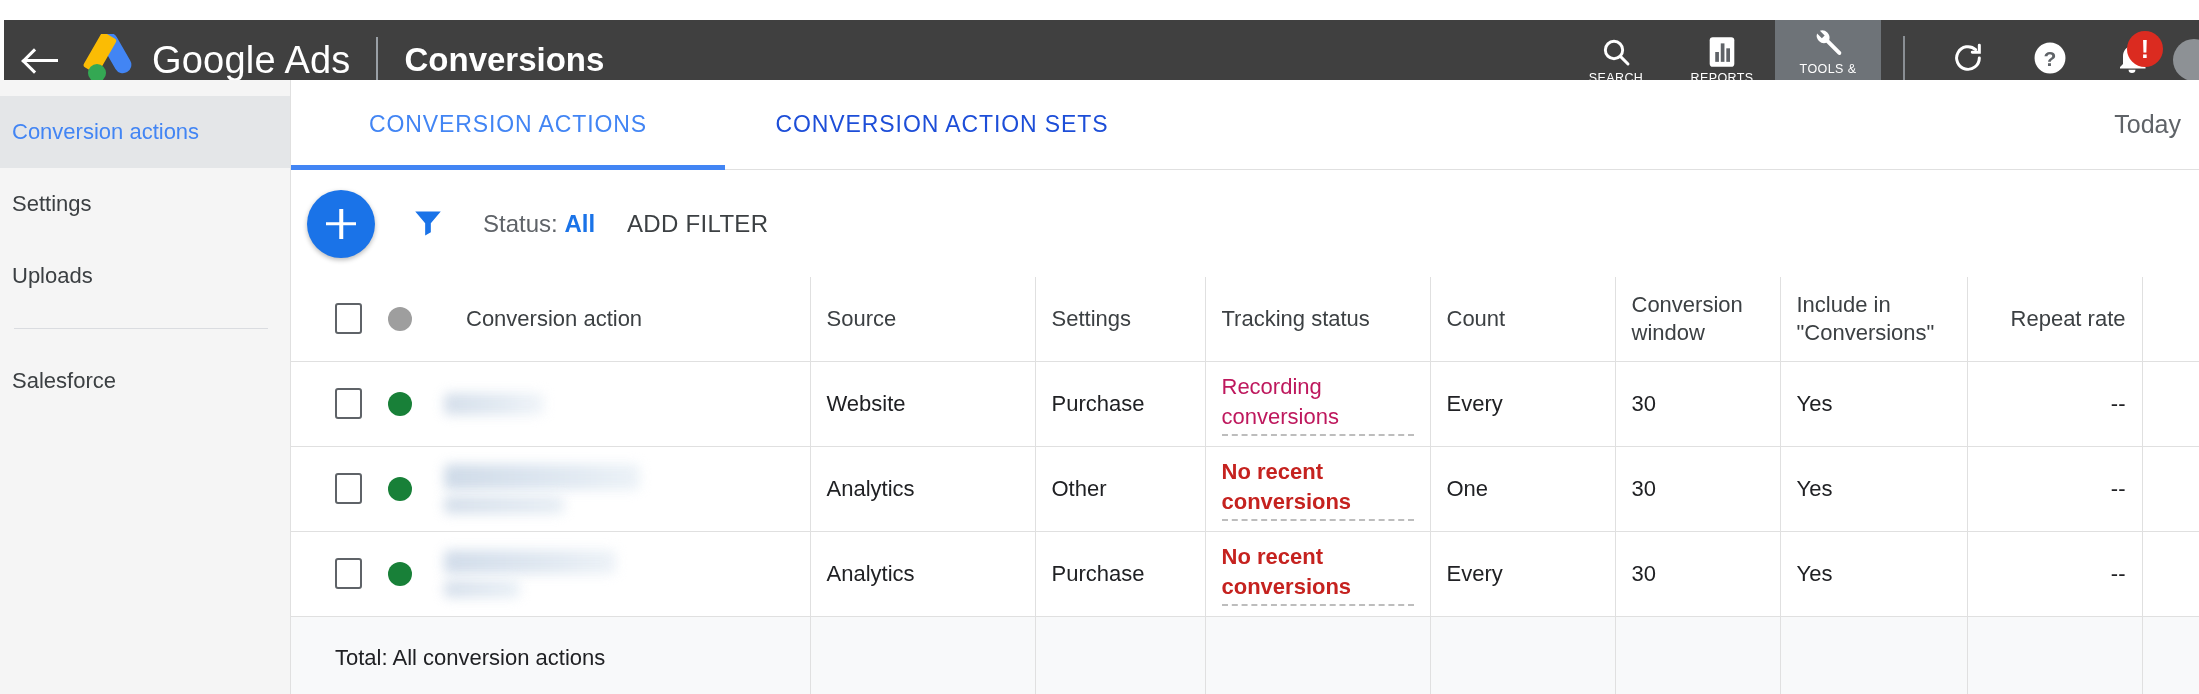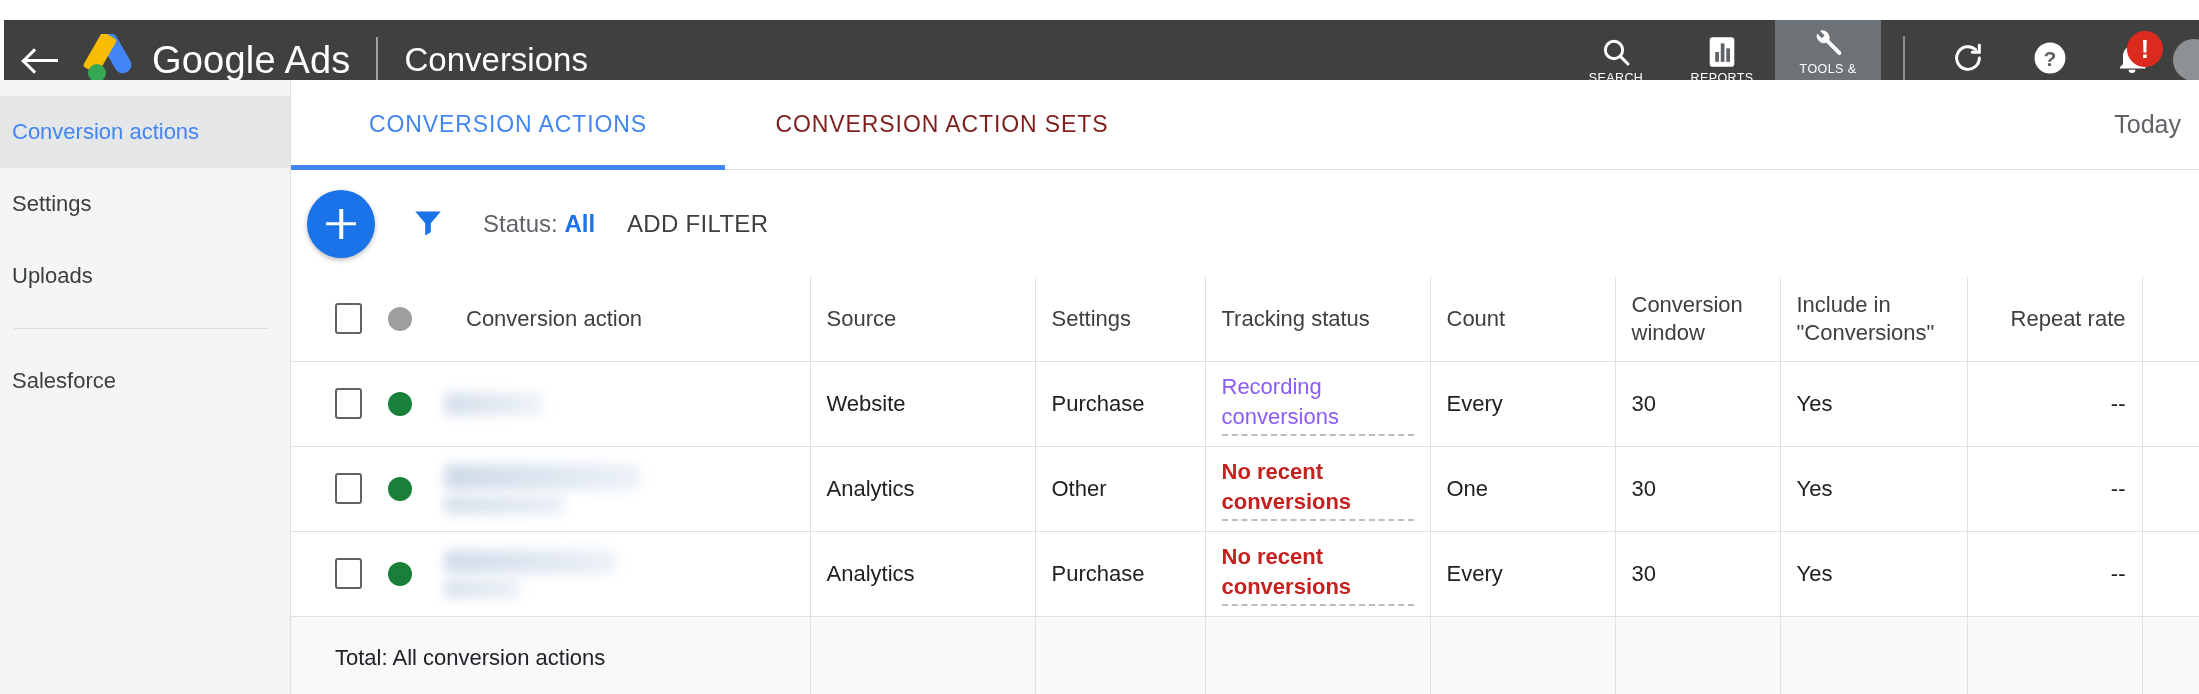--- a/index.html
+++ b/index.html
@@ -38,21 +38,21 @@
 
   .brand {
     color: #ffffff; font-size: 38px; letter-spacing: 0.2px;
     margin-left: 16px; white-space: nowrap; font-weight: 400;
   }
   .brand-sep {
     width: 2px; height: 46px; background: #9aa0a6;
     margin: 0 26px;
   }
   .page-title-top {
-    color: #ffffff; font-size: 33px; font-weight: 400;
+    color: #ffffff; font-size: 33px; font-weight: 700;
     white-space: nowrap;
   }
 
   .appbar-spacer { flex: 1 1 auto; }
 
   .tool-item {
     height: 80px; width: 106px;
     display: flex; flex-direction: column;
     align-items: center; justify-content: center;
     gap: 3px; color: #fff; position: relative;
@@ -115,21 +115,21 @@
 
   
   .tabbar {
     position: relative; height: 90px;
     border-bottom: 1px solid #e0e0e0;
     display: flex; align-items: center;
     background: #fff;
   }
   .tab {
     height: 90px; display: flex; align-items: center; justify-content: center;
-    font-size: 23px; letter-spacing: .9px; color: #7f1d1d;
+    font-size: 23px; letter-spacing: .9px; color: #1d4ed8;
     position: relative; white-space: nowrap;
   }
   .tab.t1 { width: 434px; }
   .tab.t2 { width: 434px; }
   .tab.active { color: #4285f4; }
   .tab.active::after {
     content: ""; position: absolute; left: 0; right: 0; bottom: 0;
     height: 5px; background: #4285f4;
   }
   .tabbar-right {
@@ -221,21 +221,21 @@
   .track {
     display: inline-block; line-height: 30px;
     font-size: 22px;
   }
   .track span {
     display: block; width: fit-content;
     border-bottom: 2px dashed #bdbdbd;
     padding-bottom: 2px;
   }
   .track.warn { color: #c5221f; font-weight: bold; }
-  .track.ok { color: #8b5cf6; }
+  .track.ok { color: #be185d; }
 
   .right-al { text-align: right !important; }
 </style>
 </head>
 <body>
 
 <div class="appbar">
 
   <div class="back-btn">
     <span class="back-arrow"></span>

